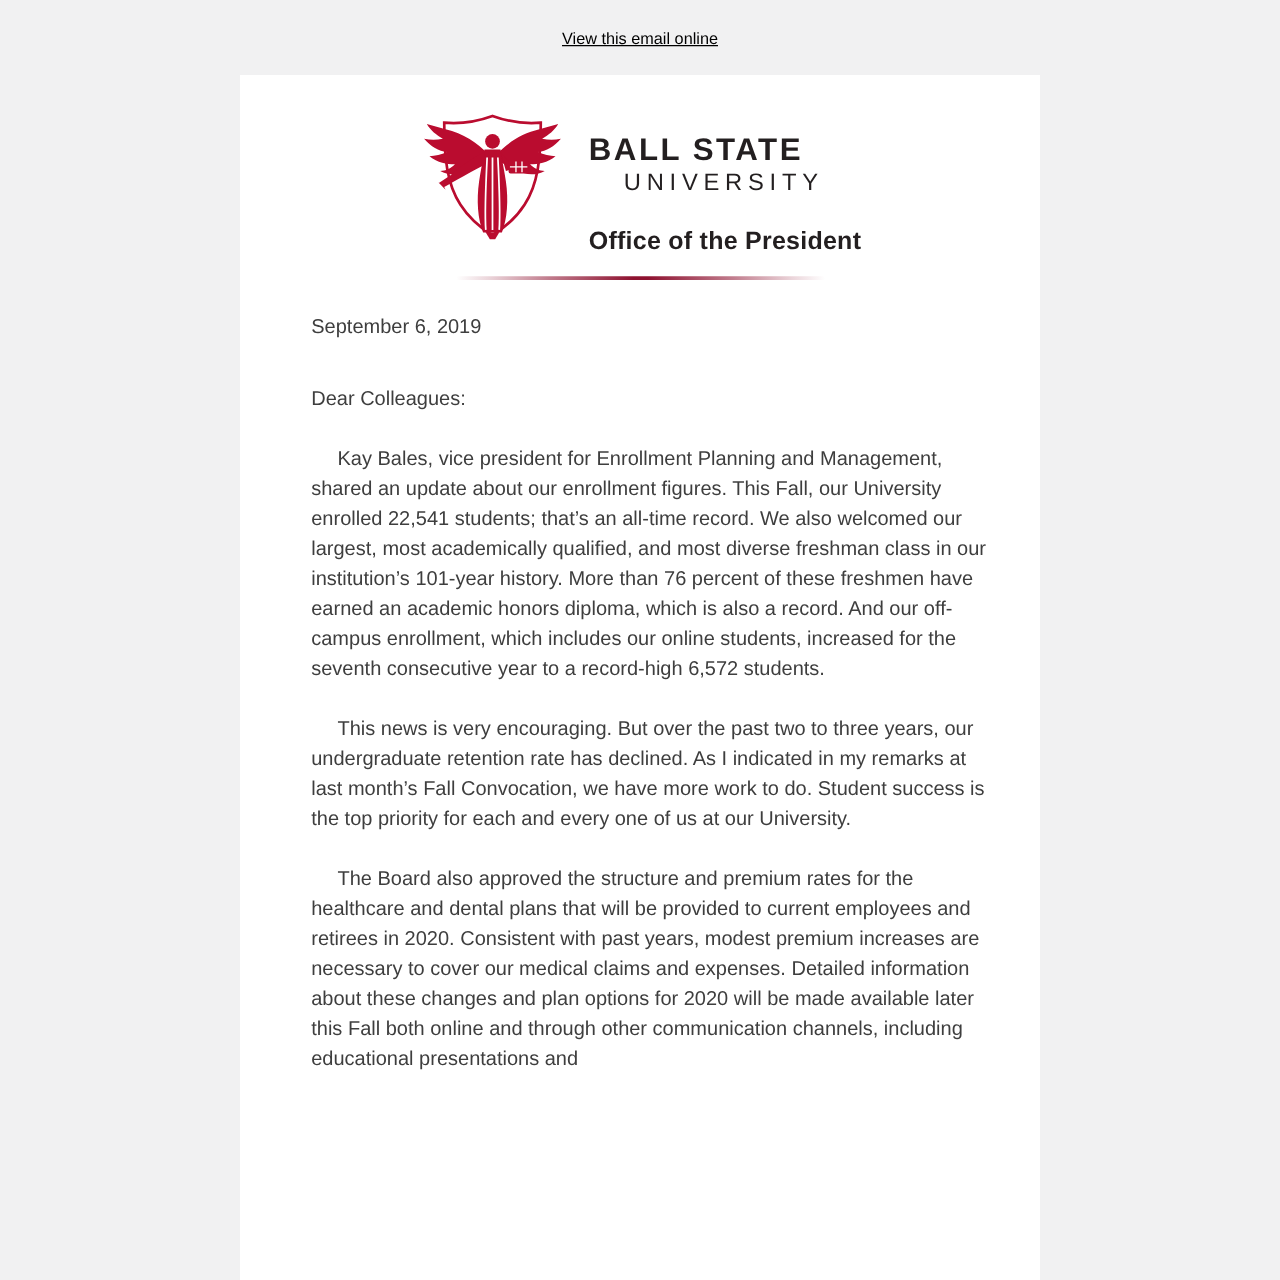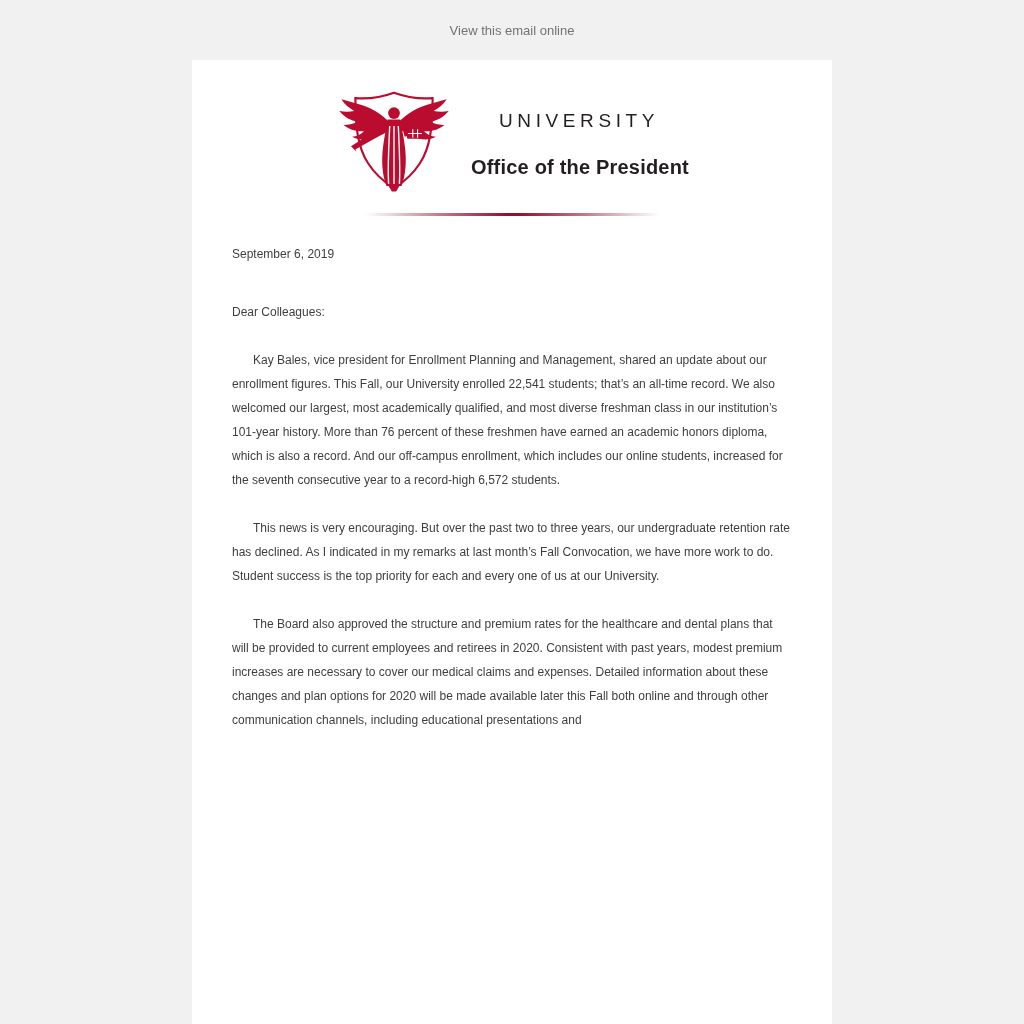--- a/index.html
+++ b/index.html
@@ -12,21 +12,22 @@
     overflow: hidden;
   }
   .topbar {
     height: 60px;
     display: flex;
     align-items: center;
     justify-content: center;
   }
   .view-online {
     font-size: 13px;
-    color: #737373;
+    color: #000000;
+    text-decoration: underline;
     cursor: pointer;
   }
   .card {
     width: 640px;
     min-height: 964px;
     margin: 0 auto;
     background: #ffffff;
     box-sizing: border-box;
     padding-top: 25px;
   }
@@ -74,22 +75,23 @@
       rgba(142,18,48,0.55) 25%,
       #8e1230 48%,
       #8e1230 52%,
       rgba(142,18,48,0.55) 75%,
       rgba(142,18,48,0.18) 91%,
       rgba(142,18,48,0) 100%);
   }
   .letter {
     padding: 26px 40px 0 40px;
     color: #3e3e3e;
-    font-size: 12px;
+    font-size: 16px;
     line-height: 24px;
+    margin-left: 17px;
   }
   .date { margin: 0; }
   .salutation { margin: 34px 0 0 0; }
   .para {
     margin: 24px 0 0 0;
     text-indent: 21px;
   }
 </style>
 </head>
 <body>
@@ -130,20 +132,21 @@
 
         <rect x="67" y="40" width="15" height="10" rx="1.5" fill="#BA0C2F"></rect>
         <path d="M72.5 41 L72.5 49 M77 41 L77 49 M68 45 L81 45" stroke="#ffffff" stroke-width="1"></path>
 
         <path d="M51 38 C50 58 49 78 50 92 M55 38 C55 58 55 78 55 92 M59 38 C60 58 61 78 60 92" fill="none" stroke="#ffffff" stroke-width="1.3"></path>
 
         <path d="M50 94 L60 94 L57 99 L53 99 Z" fill="#BA0C2F"></path>
       </svg>
 
       <div class="wordmark">
+        <div class="wm1">BALL STATE</div>
         <div class="wm2">UNIVERSITY</div>
         <div class="dept">Office of the President</div>
       </div>
     </div>
 
     <div class="divider"></div>
 
     <div class="letter">
       <p class="date">September 6, 2019</p>
       <p class="salutation">Dear Colleagues:</p>

